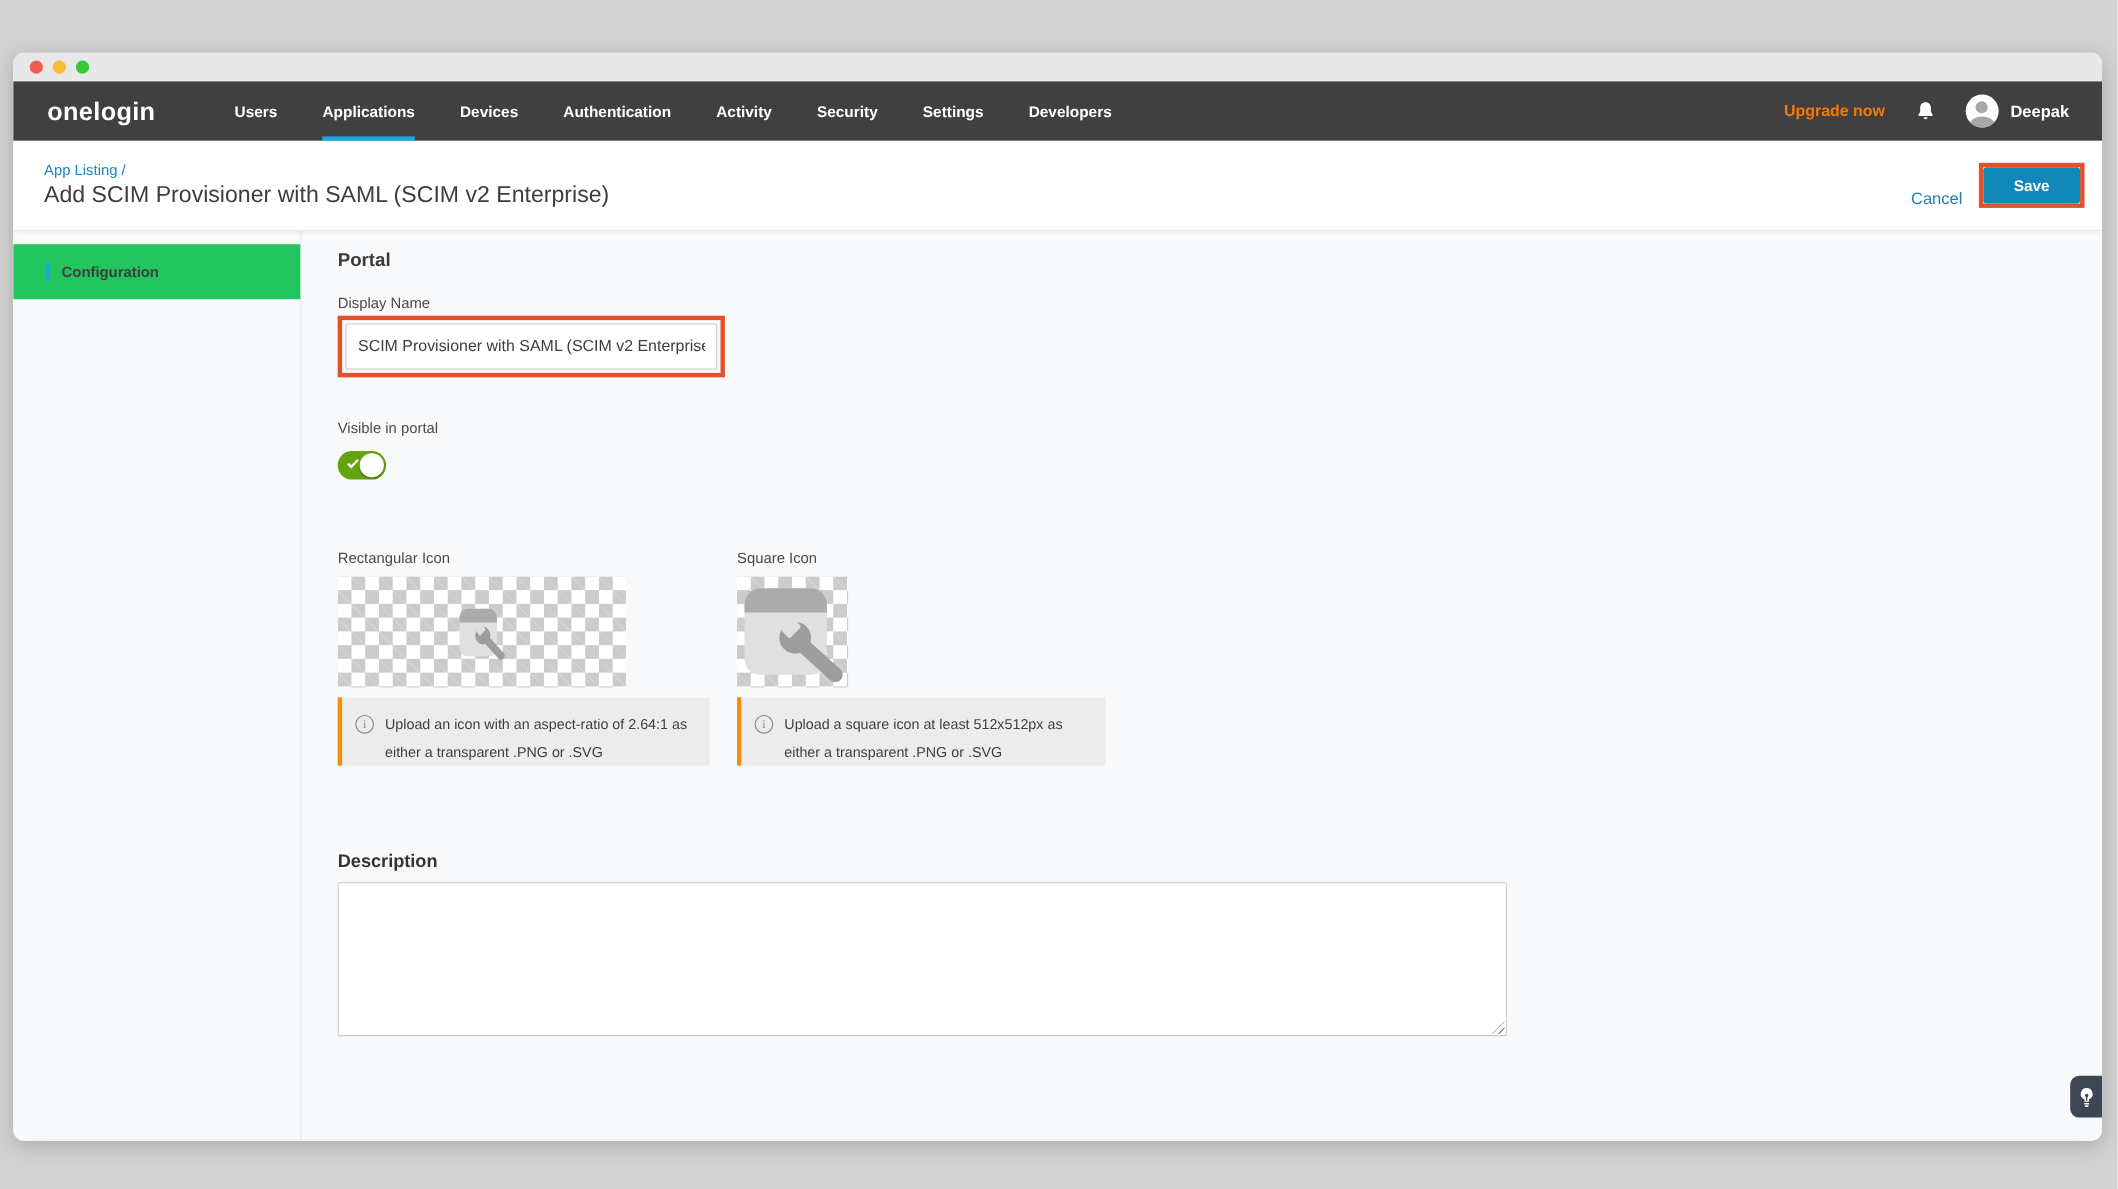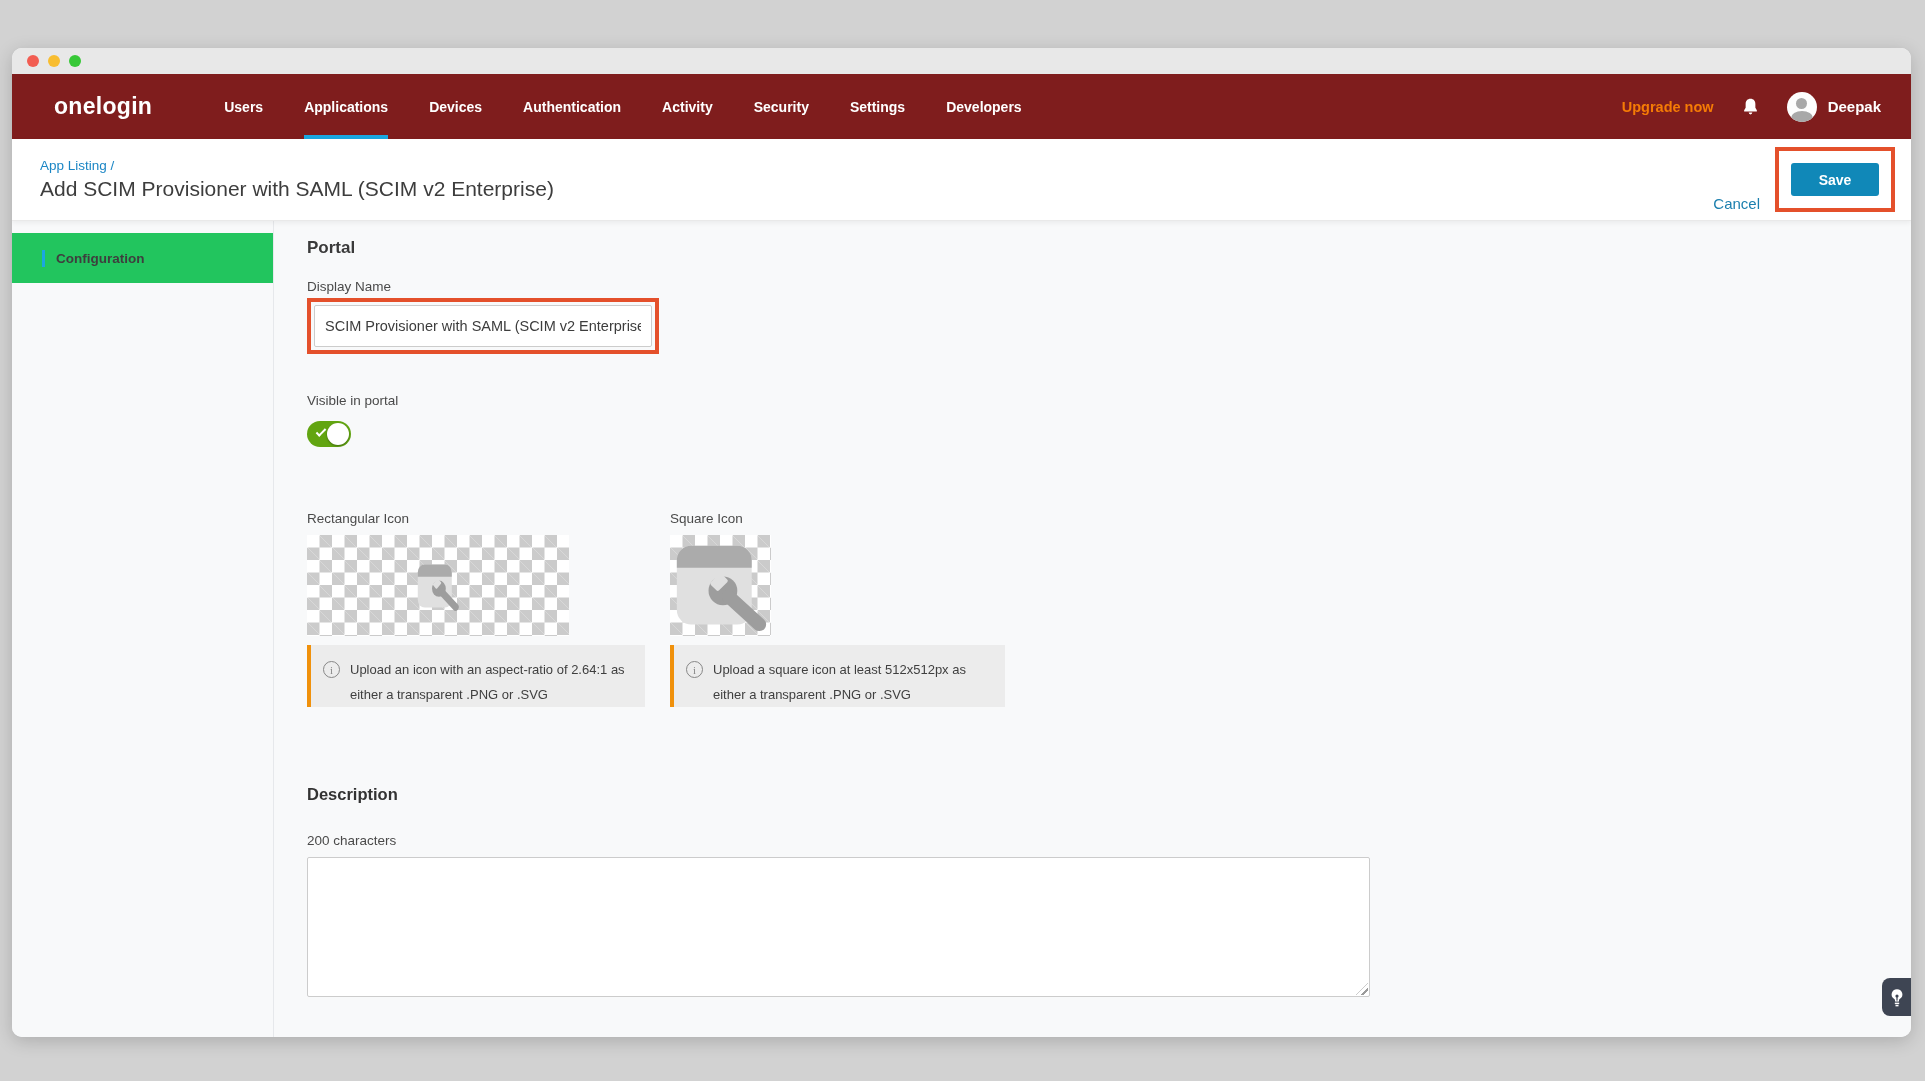--- a/index.html
+++ b/index.html
@@ -17,21 +17,21 @@
     display:flex; flex-direction:column;
     box-shadow:0 4px 18px rgba(0,0,0,.18);
   }
   
   .titlebar { height:26px; background:#e8e8e8; flex:0 0 auto; display:flex; align-items:center; padding-left:15px; gap:9px; }
   .dot { width:12px; height:12px; border-radius:50%; display:inline-block; }
   .dot.red { background:#f25d52; }
   .dot.yellow { background:#f8bd30; }
   .dot.green { background:#37c837; }
   
-  .navbar { height:65px; background:#7f1d1d; flex:0 0 auto; display:flex; align-items:stretch; padding:0 30px 0 42px; }
+  .navbar { height:54px; background:#404040; flex:0 0 auto; display:flex; align-items:stretch; padding:0 30px 0 31px; }
   .logo { color:#fff; font-size:23px; font-weight:700; letter-spacing:.3px; align-self:center; }
   .nav-items { display:flex; margin-left:72px; gap:41px; }
   .nav-item { color:#fff; font-size:14px; font-weight:700; display:flex; align-items:center; border-bottom:4px solid transparent; padding-top:4px; cursor:pointer; text-decoration:none; }
   .nav-item.active { border-bottom-color:#1ba7e0; }
   .nav-right { margin-left:auto; display:flex; align-items:center; gap:28px; }
   .upgrade { color:#f57b05; font-size:14.5px; font-weight:700; cursor:pointer; text-decoration:none; }
   .bell { display:flex; align-items:center; cursor:pointer; }
   .user { display:flex; align-items:center; gap:11px; cursor:pointer; }
   .avatar { width:30px; height:30px; border-radius:50%; background:#fdfdfd; overflow:hidden; position:relative; display:inline-block; }
   .avatar::before { content:""; position:absolute; top:6px; left:9.5px; width:11px; height:11px; border-radius:50%; background:#a8a8a8; }
@@ -39,21 +39,21 @@
   .username { color:#fff; font-size:15px; font-weight:700; }
   
   .page-header { height:82px; background:#fff; flex:0 0 auto; display:flex; align-items:center;
     padding:0 16px 0 28px; border-bottom:1px solid #e9e9e9; box-shadow:0 2px 5px rgba(0,0,0,.06); position:relative; z-index:2; }
   .header-left { display:flex; flex-direction:column; gap:4px; }
   .breadcrumb { color:#1b86c5; font-size:13.5px; cursor:pointer; text-decoration:none; }
   .page-title { color:#3d3d3d; font-size:21px; font-weight:400; }
   .header-right { margin-left:auto; display:flex; align-items:flex-end; gap:15px; }
   .cancel { color:#1b7fae; font-size:15px; cursor:pointer; text-decoration:none; }
   .annotation { border:4px solid #e4502b; }
-  .save-annotation { padding:12px; background:transparent; }
+  .save-annotation { padding:0; background:transparent; }
   .save-btn { background:#1088b8; color:#fff; border:none; width:88px; height:33px; font-size:14px; font-weight:700;
     border-radius:3px; cursor:pointer; font-family:inherit; }
   
   .content { flex:1; display:flex; background:#f8f9fa; min-height:0; }
   .sidebar { width:262px; flex:0 0 auto; border-right:1px solid #e6e8eb; padding-top:12px; }
   .sidebar-item { height:50px; background:#22c55e; display:flex; align-items:center; padding-left:30px; gap:11px;
     font-size:13.5px; font-weight:700; color:#3e3e3e; cursor:pointer; }
   .accent-bar { width:3px; height:17px; background:#1ba7e0; flex:0 0 auto; }
   .main { flex:1; padding:17px 21px 0 33px; position:relative; min-width:0; }
   .section-title { font-size:17px; font-weight:600; color:#3a3a3a; }
@@ -207,21 +207,20 @@
           </div>
           <div class="hint w2">
             <span class="info-icon"></span>
             <span class="hint-text">Upload a square icon at least 512x512px as either a transparent .PNG or .SVG</span>
           </div>
         </div>
 
       </div>
 
       <h3 class="desc-title">Description</h3>
-      <label class="field-label lbl-chars">200 characters</label>
       <div class="desc-wrap">
         <textarea class="desc-area" style=""></textarea>
         <span class="resize-grip"></span>
       </div>
     </main>
   </div>
 
   <div class="bulb-btn">
     <svg width="14" height="19" viewBox="0 0 14 19">
       <path d="M7 1.2a5.3 5.3 0 0 1 2.7 9.9c-.4.25-.7.6-.7 1v1.4H5v-1.4c0-.4-.3-.75-.7-1A5.3 5.3 0 0 1 7 1.2z" fill="#fff"></path>

